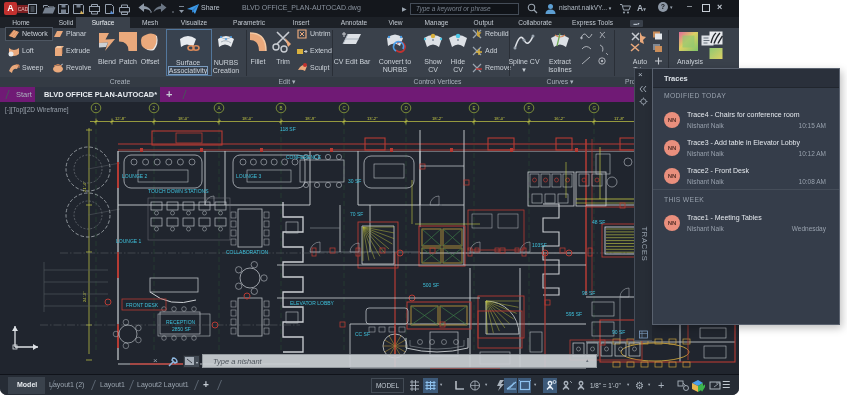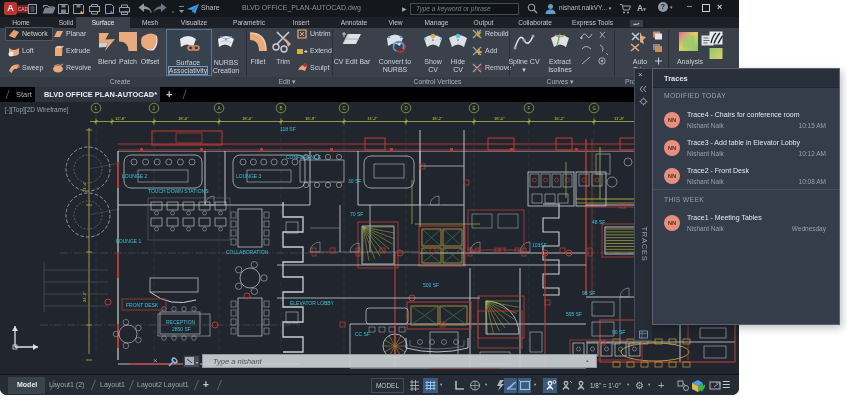--- a/index.html
+++ b/index.html
@@ -1,20 +1,20 @@
 <!DOCTYPE html>
 <html><head><meta charset="utf-8">
 <style>
 *{margin:0;padding:0;box-sizing:border-box}
 body{width:847px;height:400px;background:#fff;font-family:"Liberation Sans",sans-serif;position:relative;overflow:hidden}
 #app{position:absolute;left:0;top:0;width:739px;height:395px;background:#20252e;border-radius:0 0 7px 7px;overflow:hidden}
 #titlebar{position:absolute;left:0;top:0;width:739px;height:17px;background:#14171c}
 #tabrow{position:absolute;left:0;top:17px;width:739px;height:11px;background:#1d2127}
 #ribbon{position:absolute;left:0;top:28px;width:739px;height:59px;background:#3a414b;border-bottom:1px solid #141920}
-#filetabs{position:absolute;left:0;top:87px;width:739px;height:15px;background:#000000}
+#filetabs{position:absolute;left:0;top:87px;width:739px;height:15px;background:#701a75}
 #statusbar{position:absolute;left:0;top:374px;width:739px;height:21px;background:#262c35;border-top:1px solid #10131a}
 .tab{position:absolute;top:0;font-size:6.6px;color:#c2c9d1;height:11px;line-height:11px;text-align:center}
 .rlabel{position:absolute;top:48.5px;height:10px;font-size:6.8px;color:#aab2bc;text-align:center;line-height:9px}
 .rsep{position:absolute;top:2px;width:1px;height:46px;background:#2a2f37}
 .btxt{position:absolute;font-size:7px;color:#ccd2d9;text-align:center;line-height:8px}
 .stxt{position:absolute;font-size:7px;color:#ccd2d9;line-height:8.5px}
 </style></head><body>
 <div id="app">
 <div id="titlebar">
       <div style="position:absolute;left:4px;top:2px;width:13px;height:13px;background:#c2312f;border-radius:2px;color:#fff;font-size:9px;font-weight:bold;text-align:center;line-height:13px">A</div>

